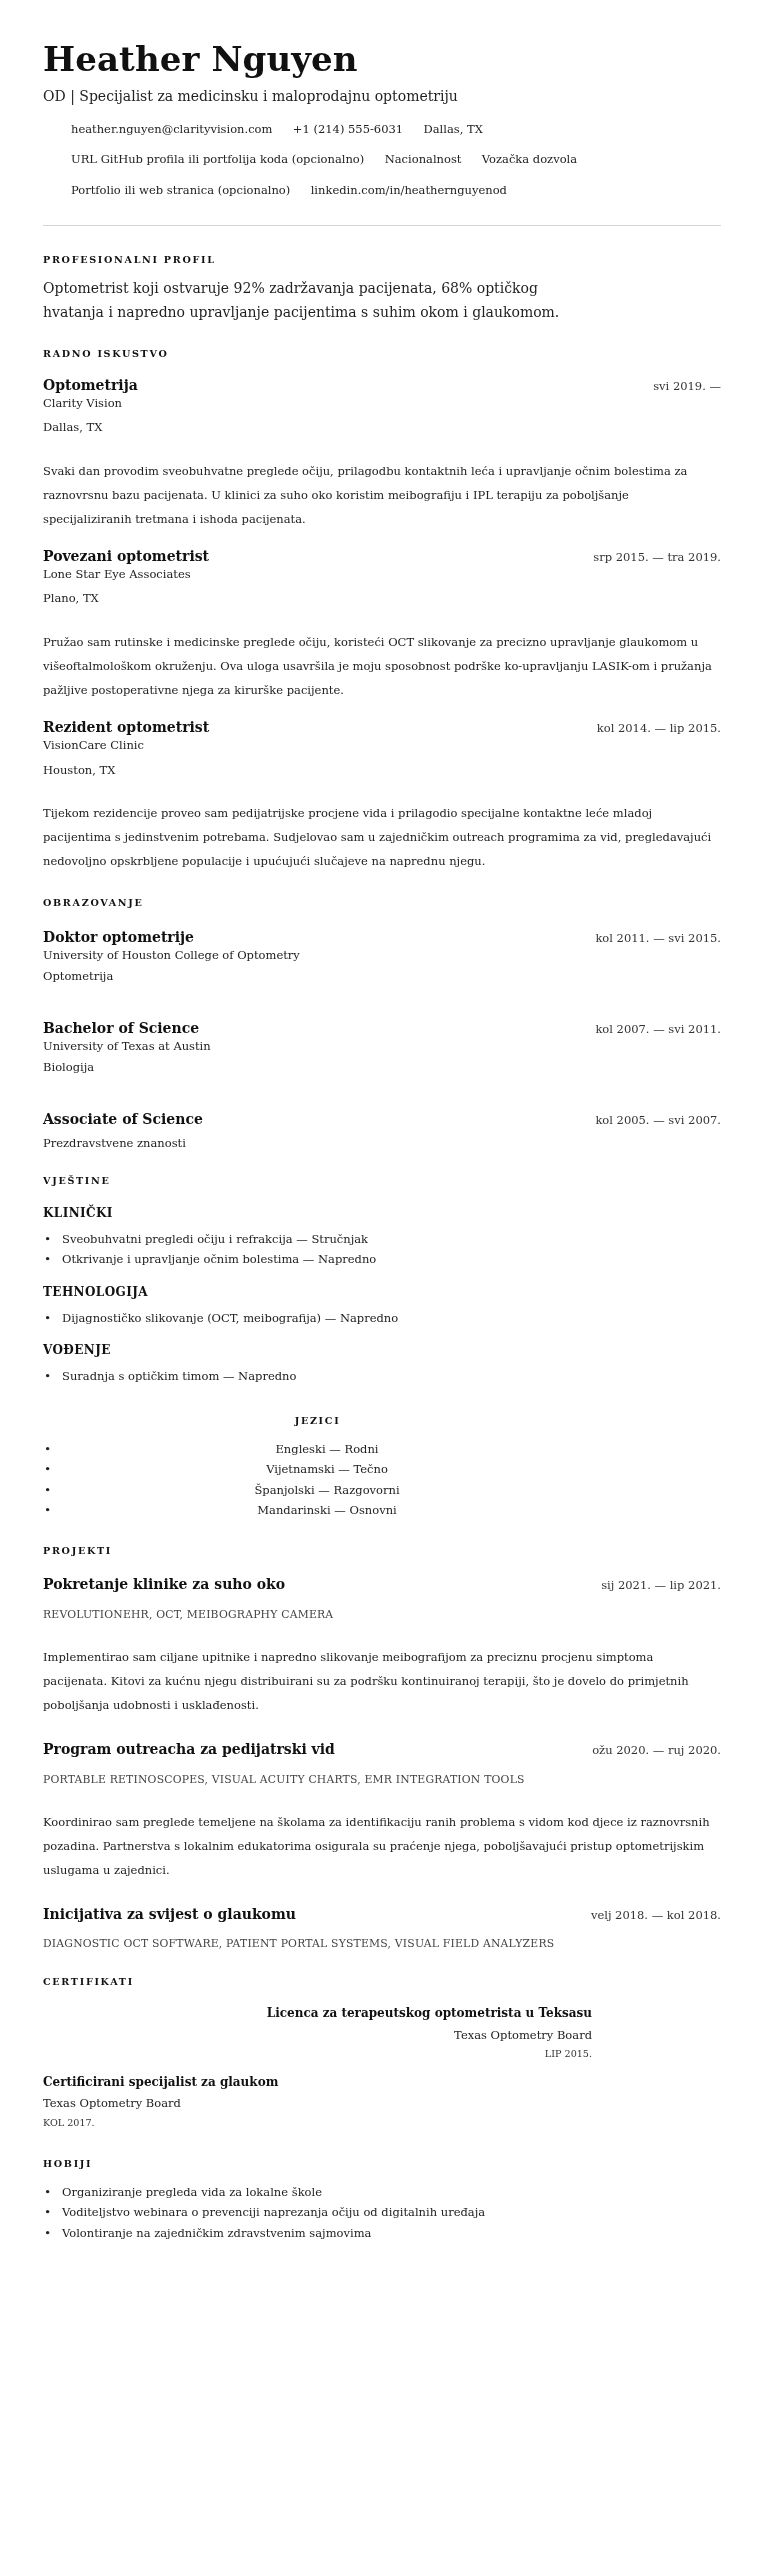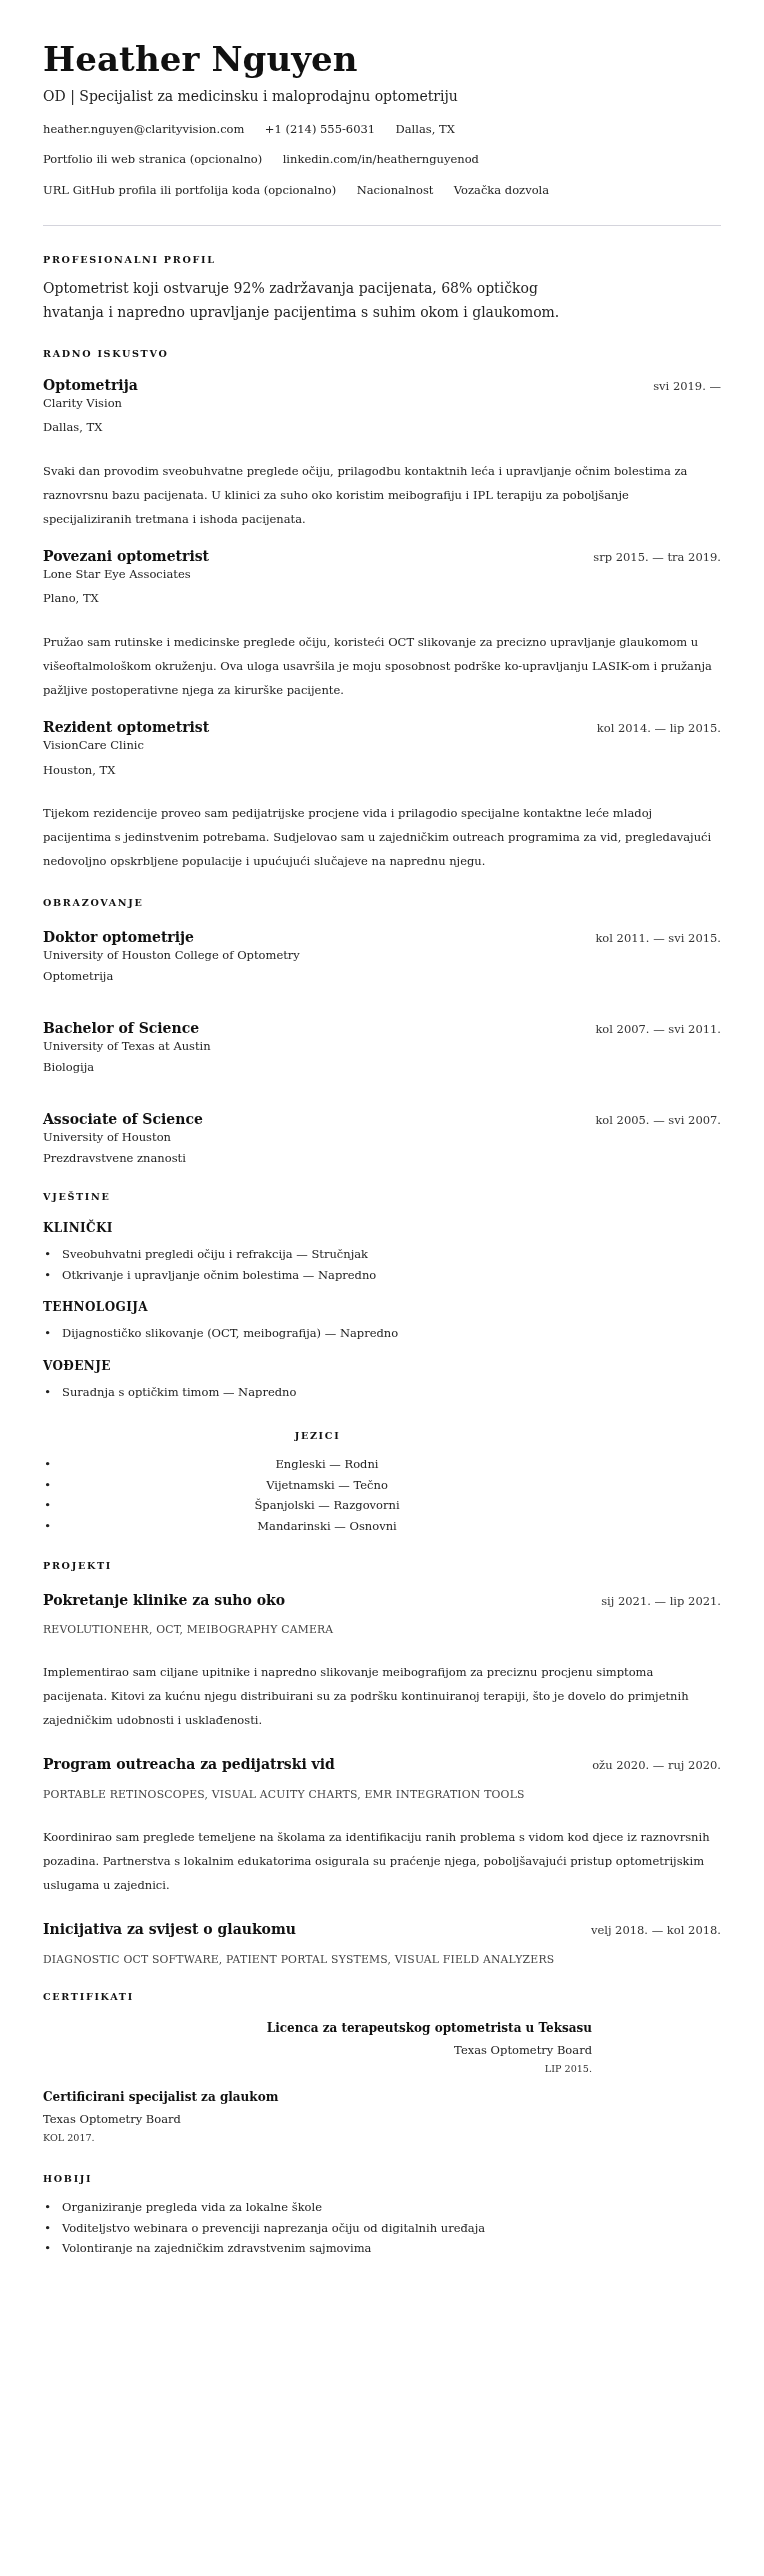--- a/index.html
+++ b/index.html
@@ -26,20 +26,21 @@
       color: #222;
       margin-top: 3.8px;
     }
     .contact-line {
       font-size: 11.5px;
       line-height: 15.3px;
       color: #222;
       margin-top: 15.3px;
       display: flex;
       flex-wrap: wrap;
+      margin-left: 28px;
     }
     .contact-line:first-of-type { margin-top: 19px; }
     .contact-line span { margin-right: 20.4px; }
     .contact-line span:last-child { margin-right: 0; }
     .divider {
       height: 1.3px;
       background: #d4d4dc;
       margin-top: 27px;
       width: 678px;
     }
@@ -162,28 +163,28 @@
   <header>
     <h1 class="name">Heather Nguyen</h1>
     <div class="subtitle">OD | Specijalist za medicinsku i maloprodajnu optometriju</div>
 
     <div class="contact-line">
       <span>heather.nguyen@clarityvision.com</span>
       <span>+1 (214) 555-6031</span>
       <span>Dallas, TX</span>
     </div>
     <div class="contact-line">
-      <span>Portfolio ili web stranica (opcionalno)</span>
-      <span>linkedin.com/in/heathernguyenod</span>
-    </div>
-    <div class="contact-line">
       <span>URL GitHub profila ili portfolija koda (opcionalno)</span>
       <span>Nacionalnost</span>
       <span>Vozačka dozvola</span>
     </div>
+    <div class="contact-line">
+      <span>Portfolio ili web stranica (opcionalno)</span>
+      <span>linkedin.com/in/heathernguyenod</span>
+    </div>
     <div class="divider"></div>
   </header>
 
   <section class="profile">
     <h2 class="section-heading">Profesionalni profil</h2>
     <p class="profile-text">Optometrist koji ostvaruje 92% zadržavanja pacijenata, 68% optičkog hvatanja i napredno upravljanje pacijentima s suhim okom i glaukomom.</p>
   </section>
 
   <section class="section">
     <h2 class="section-heading">Radno iskustvo</h2>
@@ -235,21 +236,20 @@
           <div class="entry-date">kol 2007. — svi 2011.</div>
         </div>
         <div class="entry-sub">University of Texas at Austin</div>
         <div class="entry-sub field">Biologija</div>
       </div>
       <div class="entry">
         <div class="entry-head">
           <div class="entry-title">Associate of Science</div>
           <div class="entry-date">kol 2005. — svi 2007.</div>
         </div>
-        <div class="entry-sub">University of Houston</div>
         <div class="entry-sub field">Prezdravstvene znanosti</div>
       </div>
     </div>
   </section>
 
   <section class="section">
     <h2 class="section-heading">Vještine</h2>
     <div>
       <div class="skill-group">
         <div class="skill-group-title">KLINIČKI</div>
@@ -285,21 +285,21 @@
 
   <section class="section">
     <h2 class="section-heading">Projekti</h2>
     <div class="proj-list">
       <div class="entry">
         <div class="entry-head">
           <div class="entry-title">Pokretanje klinike za suho oko</div>
           <div class="entry-date">sij 2021. — lip 2021.</div>
         </div>
         <div class="proj-tech">RevolutionEHR, OCT, Meibography Camera</div>
-        <p class="entry-desc">Implementirao sam ciljane upitnike i napredno slikovanje meibografijom za preciznu procjenu simptoma pacijenata. Kitovi za kućnu njegu distribuirani su za podršku kontinuiranoj terapiji, što je dovelo do primjetnih zajedničkim udobnosti i usklađenosti.</p>
+        <p class="entry-desc">Implementirao sam ciljane upitnike i napredno slikovanje meibografijom za preciznu procjenu simptoma pacijenata. Kitovi za kućnu njegu distribuirani su za podršku kontinuiranoj terapiji, što je dovelo do primjetnih poboljšanja udobnosti i usklađenosti.</p>
       </div>
       <div class="entry">
         <div class="entry-head">
           <div class="entry-title">Program outreacha za pedijatrski vid</div>
           <div class="entry-date">ožu 2020. — ruj 2020.</div>
         </div>
         <div class="proj-tech">Portable Retinoscopes, Visual Acuity Charts, EMR Integration Tools</div>
         <p class="entry-desc">Koordinirao sam preglede temeljene na školama za identifikaciju ranih problema s vidom kod djece iz raznovrsnih pozadina. Partnerstva s lokalnim edukatorima osigurala su praćenje njega, poboljšavajući pristup optometrijskim uslugama u zajednici.</p>
       </div>
       <div class="entry">

